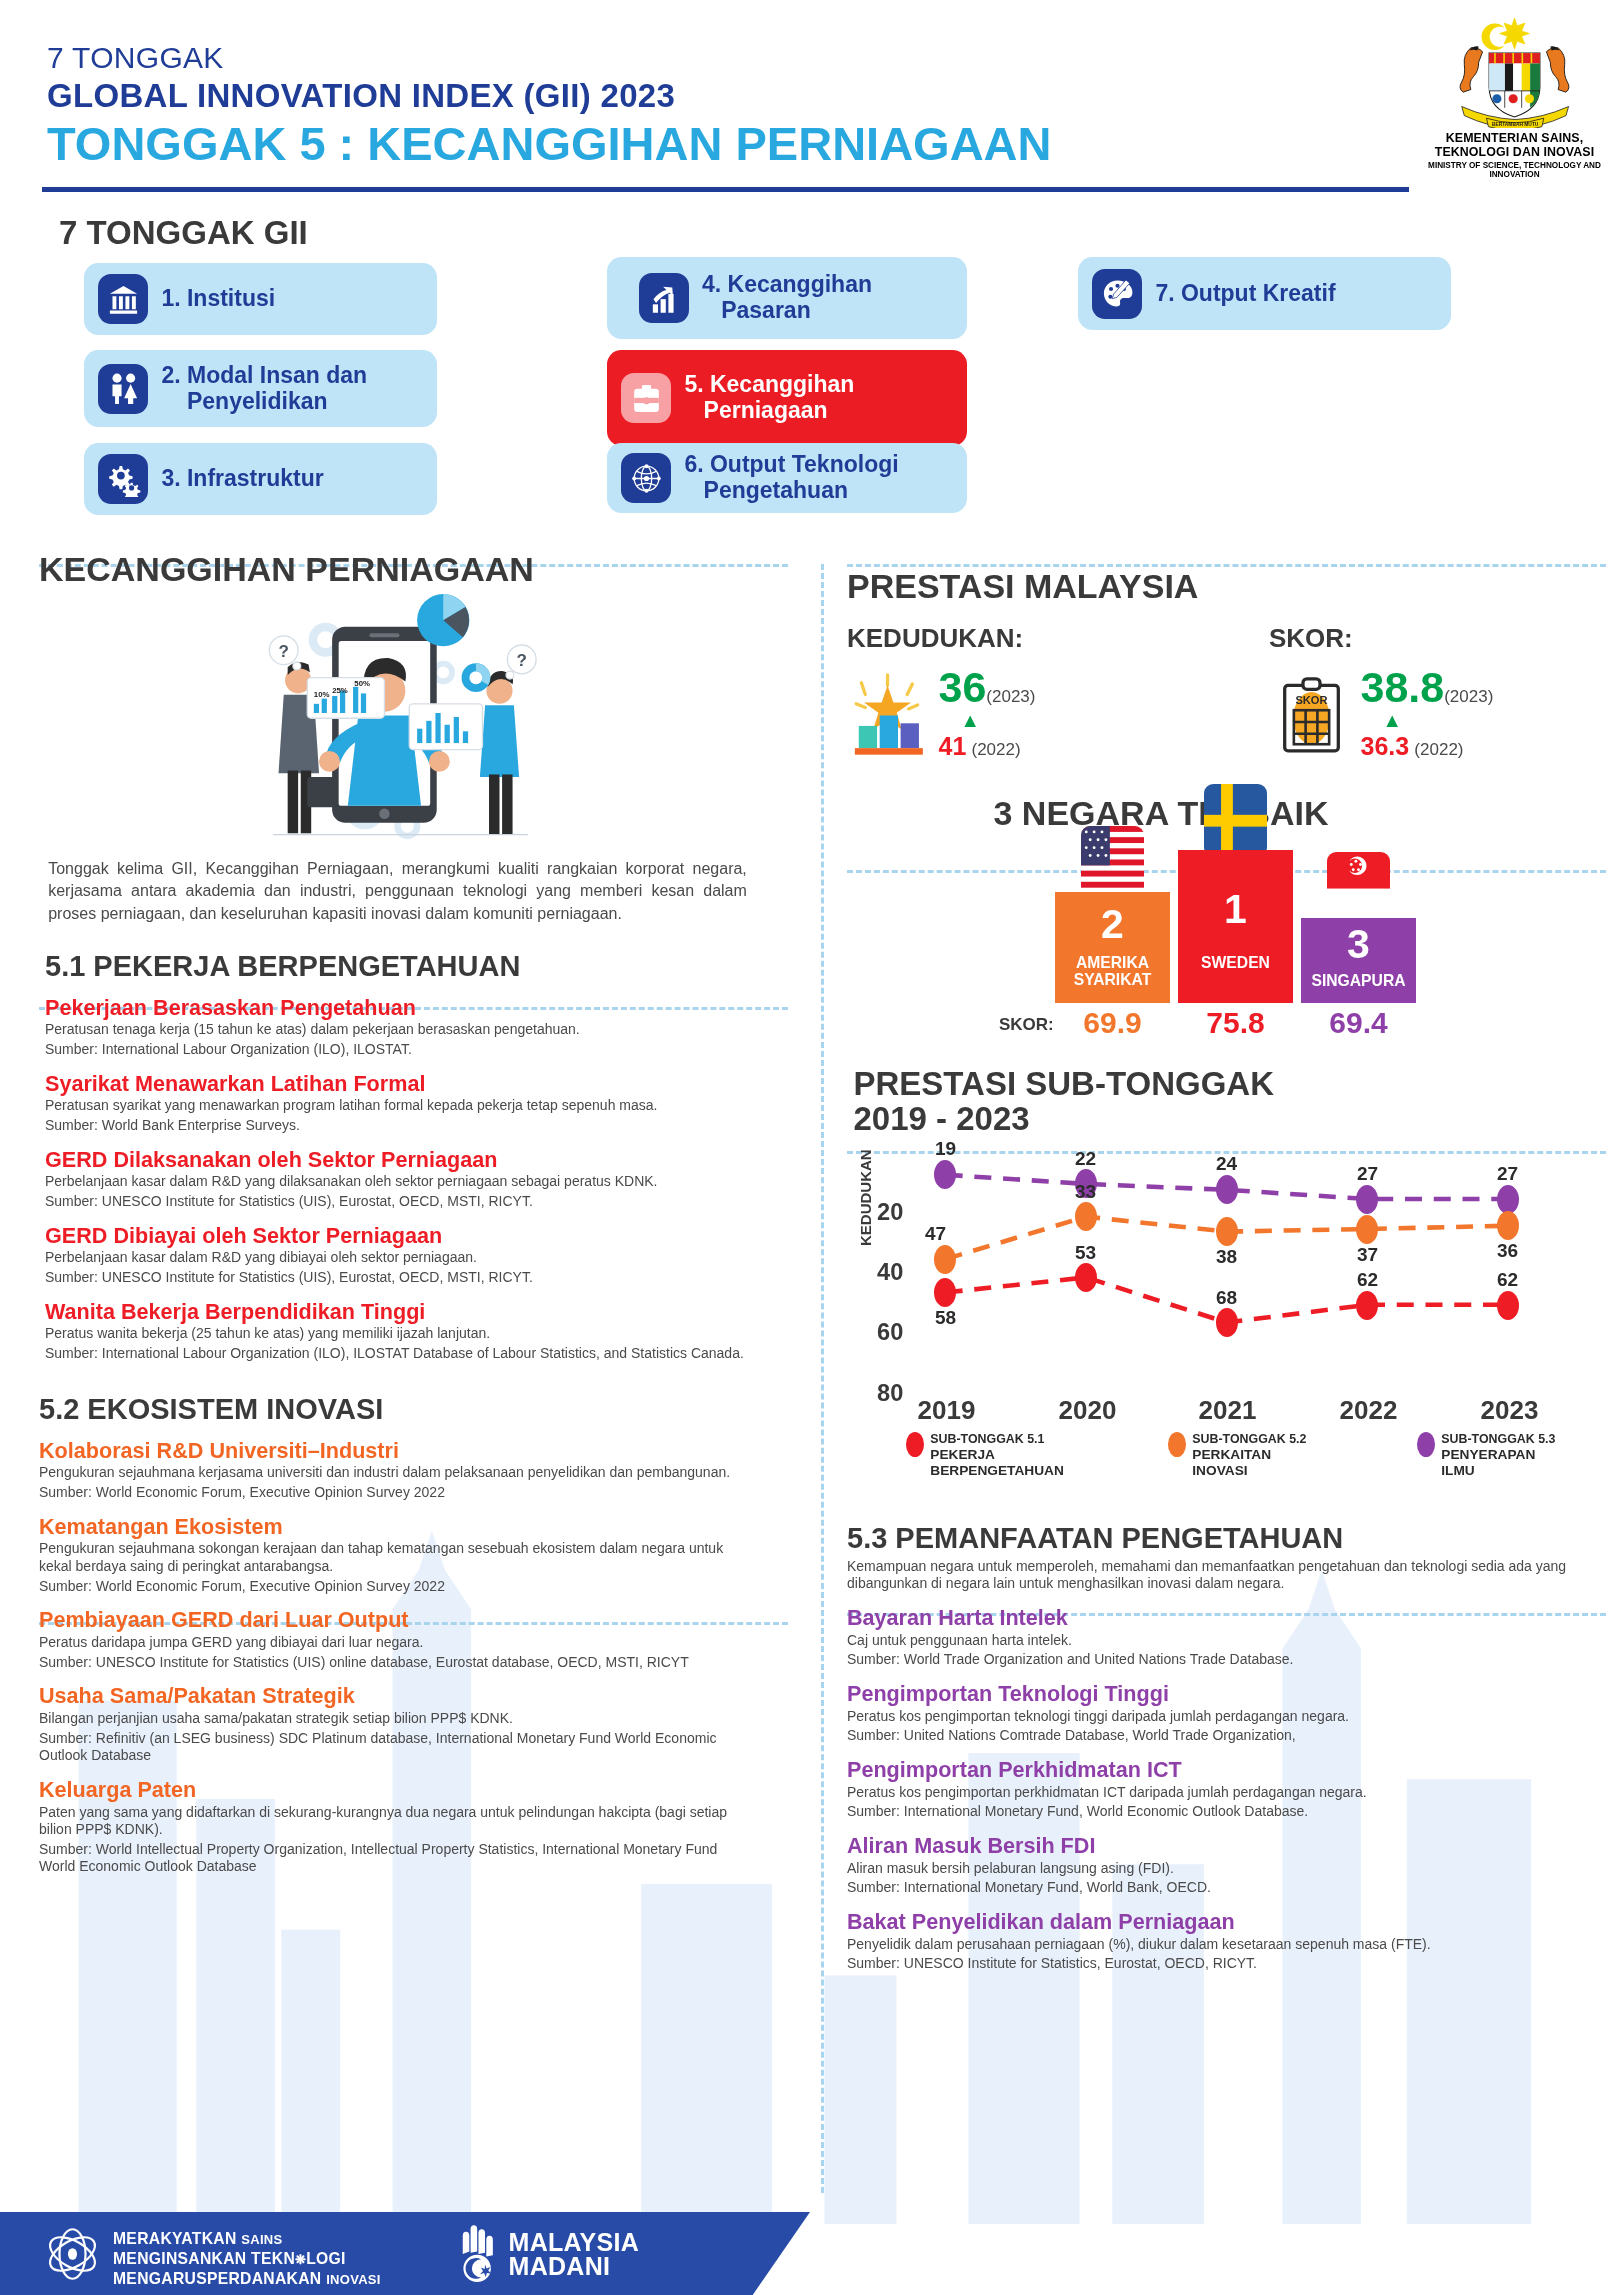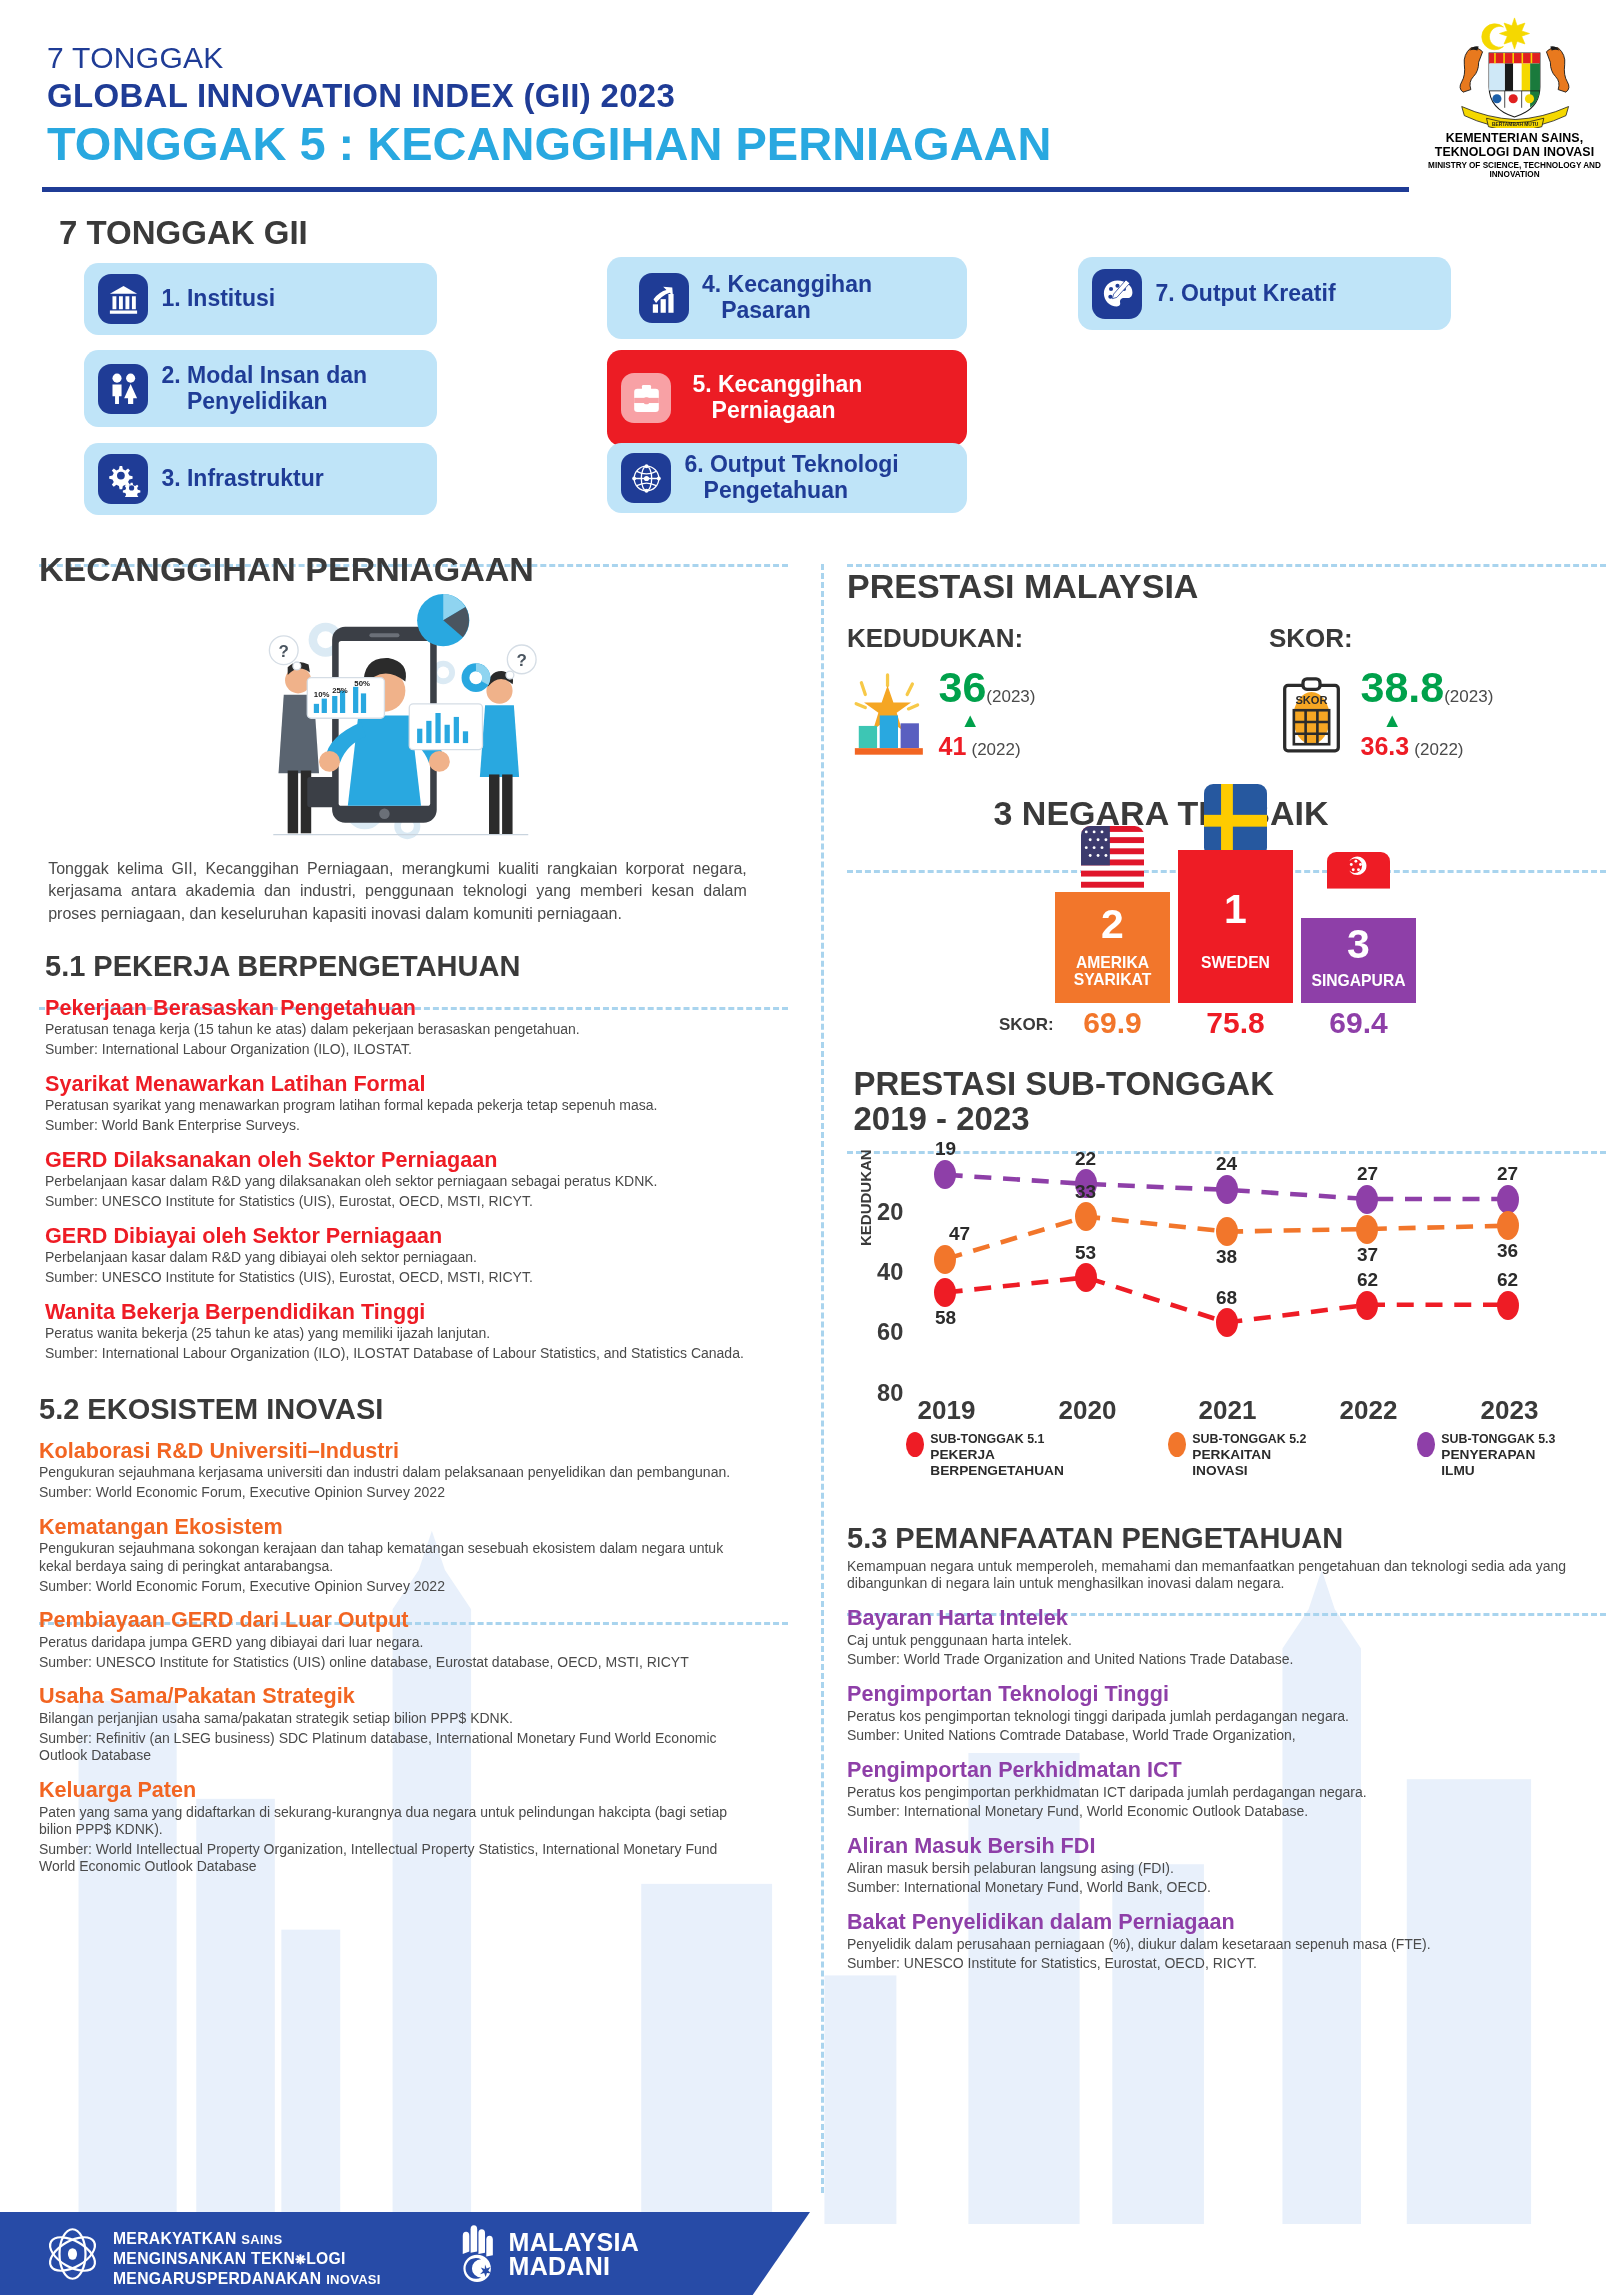--- a/index.html
+++ b/index.html
@@ -221,21 +221,21 @@
         <svg viewBox="0 0 54 54" fill="#fff">
             <rect x="9" y="36" width="8" height="13"></rect>
             <rect x="21" y="28" width="8" height="21"></rect>
             <rect x="33" y="20" width="8" height="29"></rect>
             <path d="M10 28 q10 -12 20 -14 l-5 -5 14 1 1 13 -5 -5 q-12 4 -21 16 Z"></path>
           </svg>
       </span>
       <span class="plabel"><span>4.</span> Kecanggihan<br>&nbsp;&nbsp;&nbsp;Pasaran</span>
     </div>
 
-    <div class="pcard active" style="left:607px;top:154px;width:360px;height:96px;gap:8px;">
+    <div class="pcard active" style="left:607px;top:154px;width:360px;height:96px;">
       <span class="pico">
         <svg viewBox="0 0 54 54" fill="#fff">
             <rect x="20" y="6" width="14" height="7" rx="2"></rect>
             <rect x="8" y="12" width="38" height="36" rx="5"></rect>
             <rect x="8" y="26" width="38" height="8" fill="#f8a1a5"></rect>
             <rect x="23" y="25" width="8" height="11" rx="3" fill="#f8a1a5"></rect>
           </svg>
       </span>
       <span class="plabel"><span>5.</span> Kecanggihan<br>&nbsp;&nbsp;&nbsp;Perniagaan</span>
     </div>
@@ -597,21 +597,21 @@
         <div class="dot" style="left:221px;top:21.6px;background:#8e3fa8;"></div>
         <div class="dlab" style="left:209px;top:0px;">22</div>
         <div class="dot" style="left:362px;top:27.5px;background:#8e3fa8;"></div>
         <div class="dlab" style="left:350px;top:5.9px;">24</div>
         <div class="dot" style="left:502px;top:37px;background:#8e3fa8;"></div>
         <div class="dlab" style="left:491px;top:15px;">27</div>
         <div class="dot" style="left:643px;top:37px;background:#8e3fa8;"></div>
         <div class="dlab" style="left:631px;top:15px;">27</div>
 
         <div class="dot" style="left:80px;top:97px;background:#f2762b;"></div>
-        <div class="dlab" style="left:83px;top:75px;">47</div>
+        <div class="dlab" style="left:59px;top:75px;">47</div>
         <div class="dot" style="left:221px;top:54px;background:#f2762b;"></div>
         <div class="dlab" style="left:209px;top:33px;">33</div>
         <div class="dot" style="left:362px;top:69px;background:#f2762b;"></div>
         <div class="dlab" style="left:350px;top:98px;">38</div>
         <div class="dot" style="left:502px;top:67px;background:#f2762b;"></div>
         <div class="dlab" style="left:491px;top:96px;">37</div>
         <div class="dot" style="left:643px;top:63px;background:#f2762b;"></div>
         <div class="dlab" style="left:631px;top:92px;">36</div>
 
         <div class="dot" style="left:80px;top:130px;background:#ee1c25;"></div>

